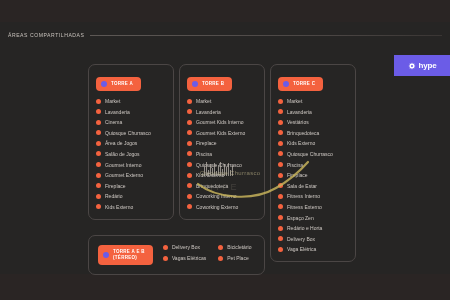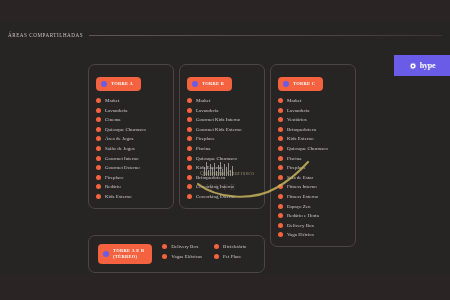--- a/index.html
+++ b/index.html
@@ -31,21 +31,20 @@
   .letterbox.top { top: 0; }
   .letterbox.bottom { bottom: 0; height: 26px; }
 
   #stage {
     position: absolute;
     left: 0;
     right: 0;
     top: 22px;
     bottom: 26px;
     background: #262524;
-    font-family: Liberation Serif, serif;
   }
 
   
   #header {
     position: absolute;
     left: 8px;
     right: 8px;
     top: 10px;
     display: flex;
     align-items: center;

